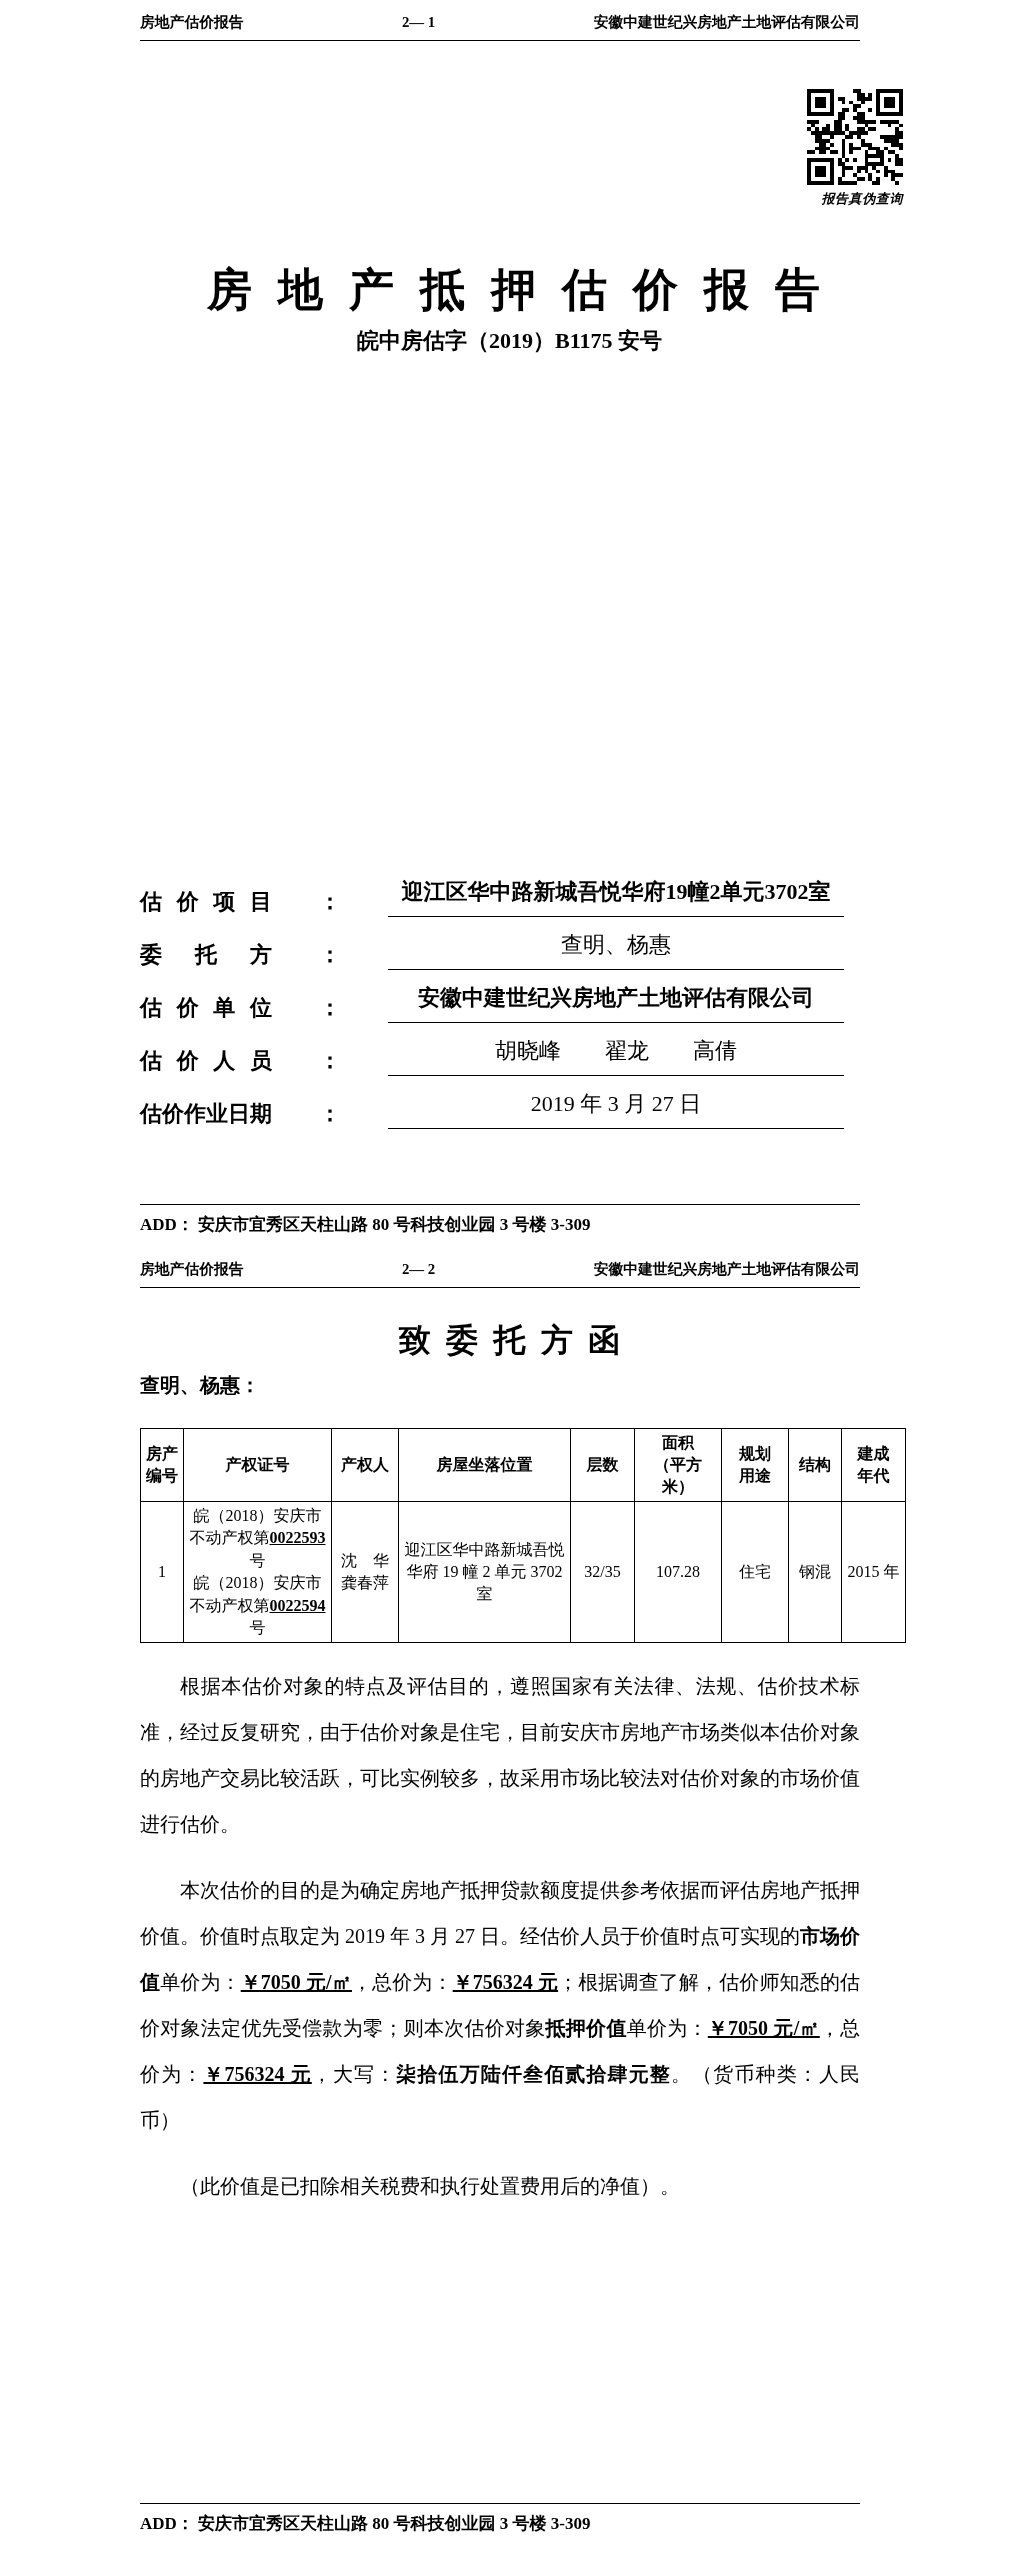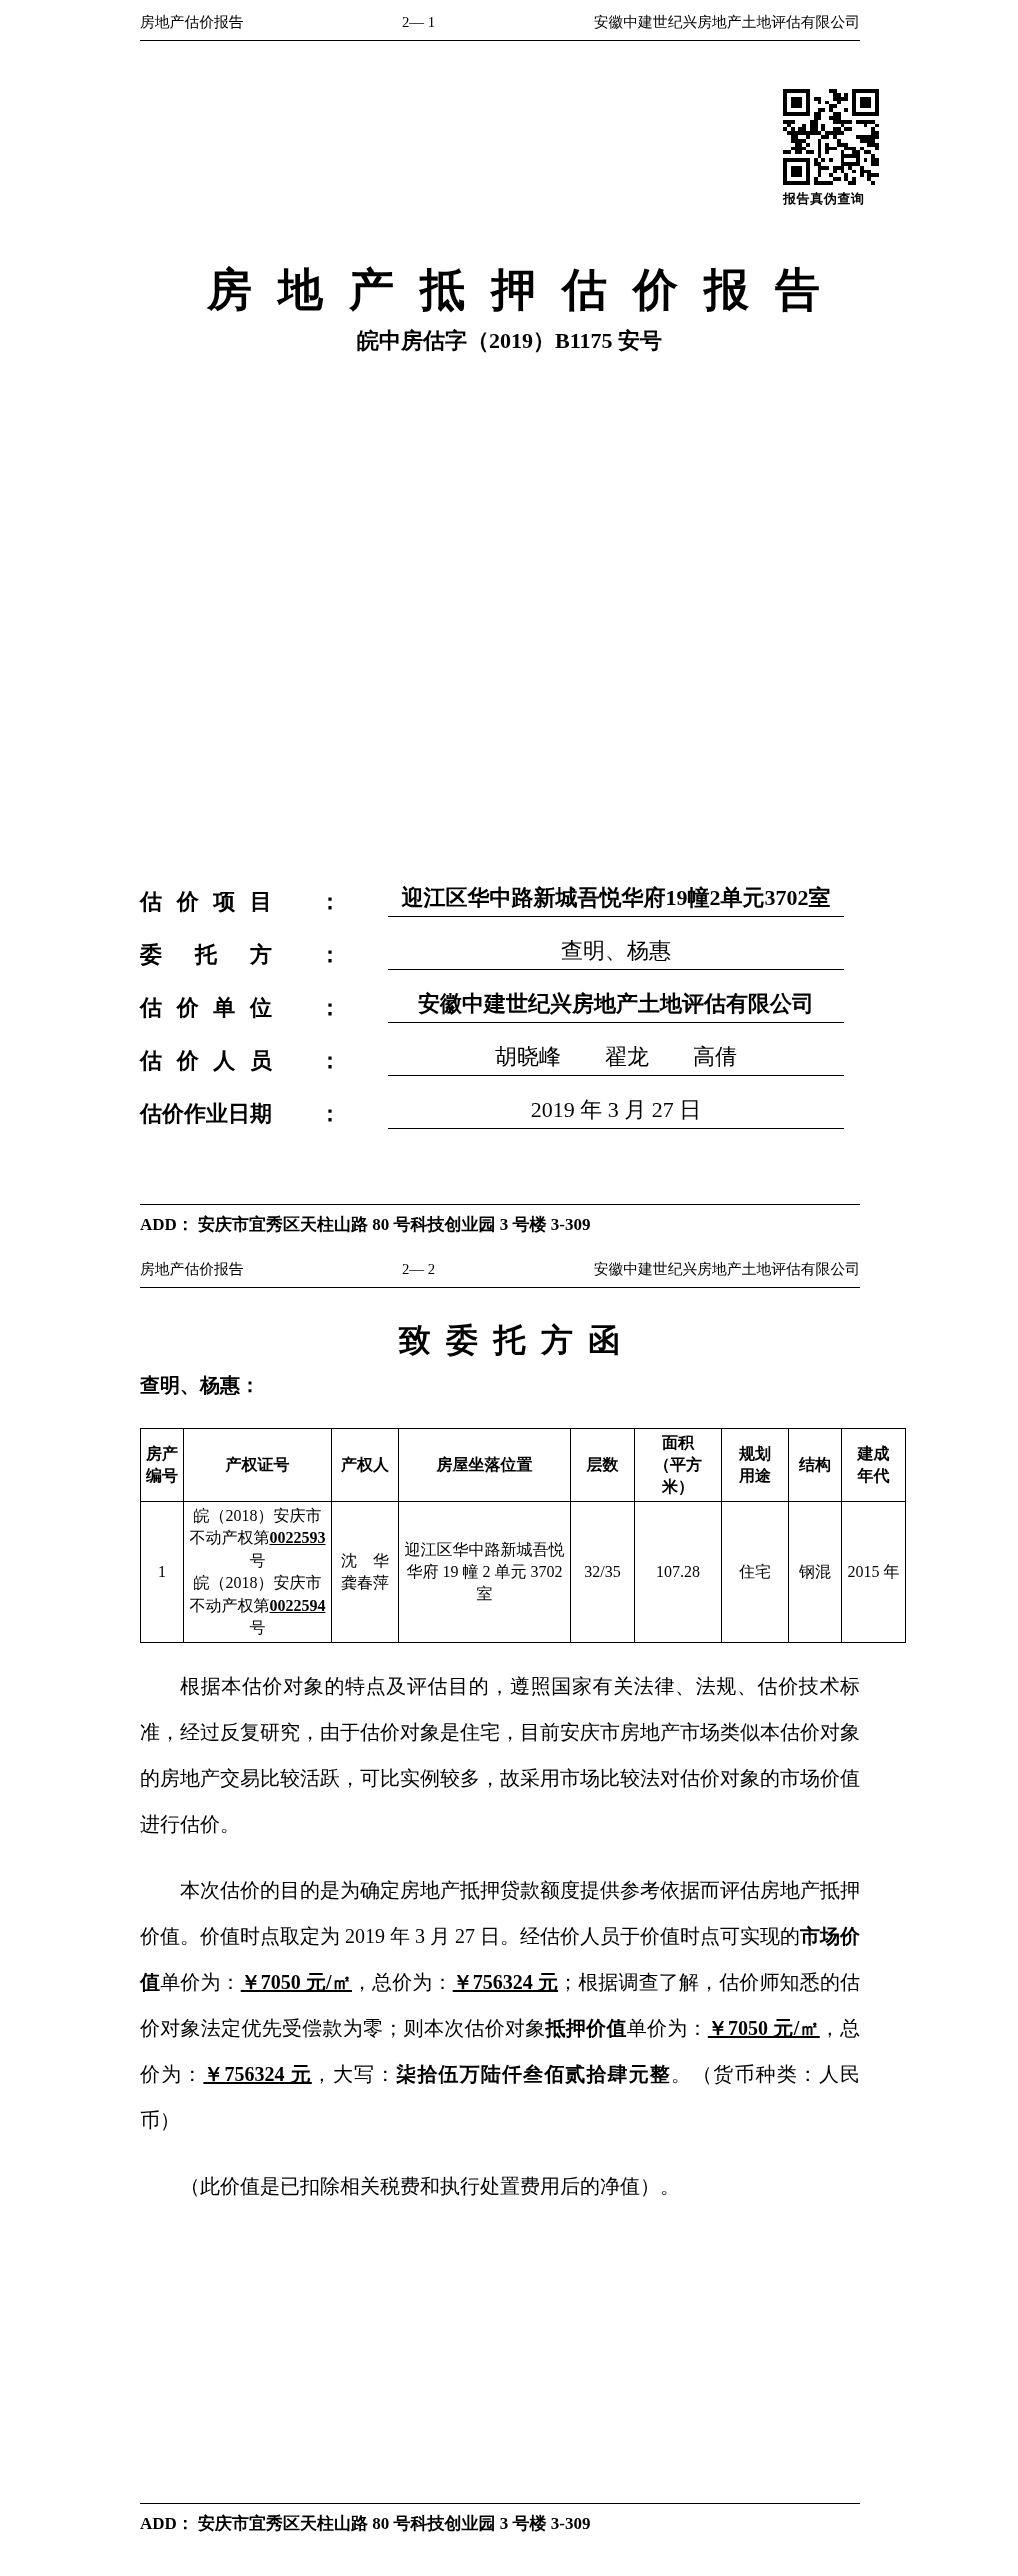--- a/index.html
+++ b/index.html
@@ -2,45 +2,45 @@
 <html style="font-size:10.3px"><head>
 <meta charset="utf-8">
 <style>
   html,body{margin:0;padding:0;background:#ffffff;}
   .doc{position:relative;width:1019px;height:2576px;background:#fff;color:#000;
        font-family:"Liberation Serif","DejaVu Serif",serif;overflow:hidden;}
 
   
   .pg-header{position:absolute;left:140px;width:720px;display:flex;justify-content:space-between;
              align-items:baseline;border-bottom:1.3px solid #000;padding-bottom:7.7px;
-             font-size:14.8px;font-weight:normal;}
+             font-size:14.8px;font-weight:bold;}
   .hdr1{top:13px;}
   .hdr2{top:1260px;}
   .pg-footer{position:absolute;left:140px;width:720px;border-top:1.3px solid #000;
              padding-top:7.7px;font-size:17px;font-weight:bold;}
   .ft1{top:1204px;}
   .ft2{top:2503px;}
 
   
-  .qr-wrap{position:absolute;top:89px;right:140px;width:96px;text-align:left;}
+  .qr-wrap{position:absolute;top:89px;right:116px;width:96px;text-align:right;font-style:italic;}
   .qr{width:96px;height:96px;margin:0 auto;}
   .qr svg{display:block;}
   .qr-caption{margin-top:5.1px;font-size:13px;font-weight:bold;letter-spacing:0.6px;}
 
   
   .main-title{position:absolute;top:230px;left:4px;width:100%;text-align:center;
               font-size:45px;font-weight:bold;letter-spacing:26px;text-indent:26px;white-space:nowrap;}
   .doc-number{position:absolute;top:326px;left:0;width:100%;text-align:center;
               font-size:22px;font-weight:bold;}
   .fields{position:absolute;top:864px;left:140px;width:720px;}
   .field-row{display:flex;align-items:flex-end;height:53px;font-size:22px;gap:47px;}
   .f-label{display:inline-block;width:132px;text-align:justify;text-align-last:justify;
            font-weight:bold;flex:none;}
   .f-colon{font-weight:bold;flex:none;}
-  .f-value{flex:1;border-bottom:1.3px solid #000;text-align:center;padding-bottom:5px;
+  .f-value{flex:1;border-bottom:1.3px solid #000;text-align:center;padding-bottom:11px;
            margin-right:16px;line-height:1.25;white-space:nowrap;}
   .f-value.bold{font-weight:bold;}
 
   
   .letter-title{position:absolute;top:1292px;left:0;width:100%;text-align:center;
                 font-size:32px;font-weight:bold;letter-spacing:15.4px;text-indent:15.4px;}
   .letter{position:absolute;top:1342px;left:140px;width:720px;font-size:20px;line-height:46px;}
   .salutation{font-weight:bold;}
   .body-p{text-indent:2em;text-align:justify;}
   .body-p b{font-weight:bold;}

